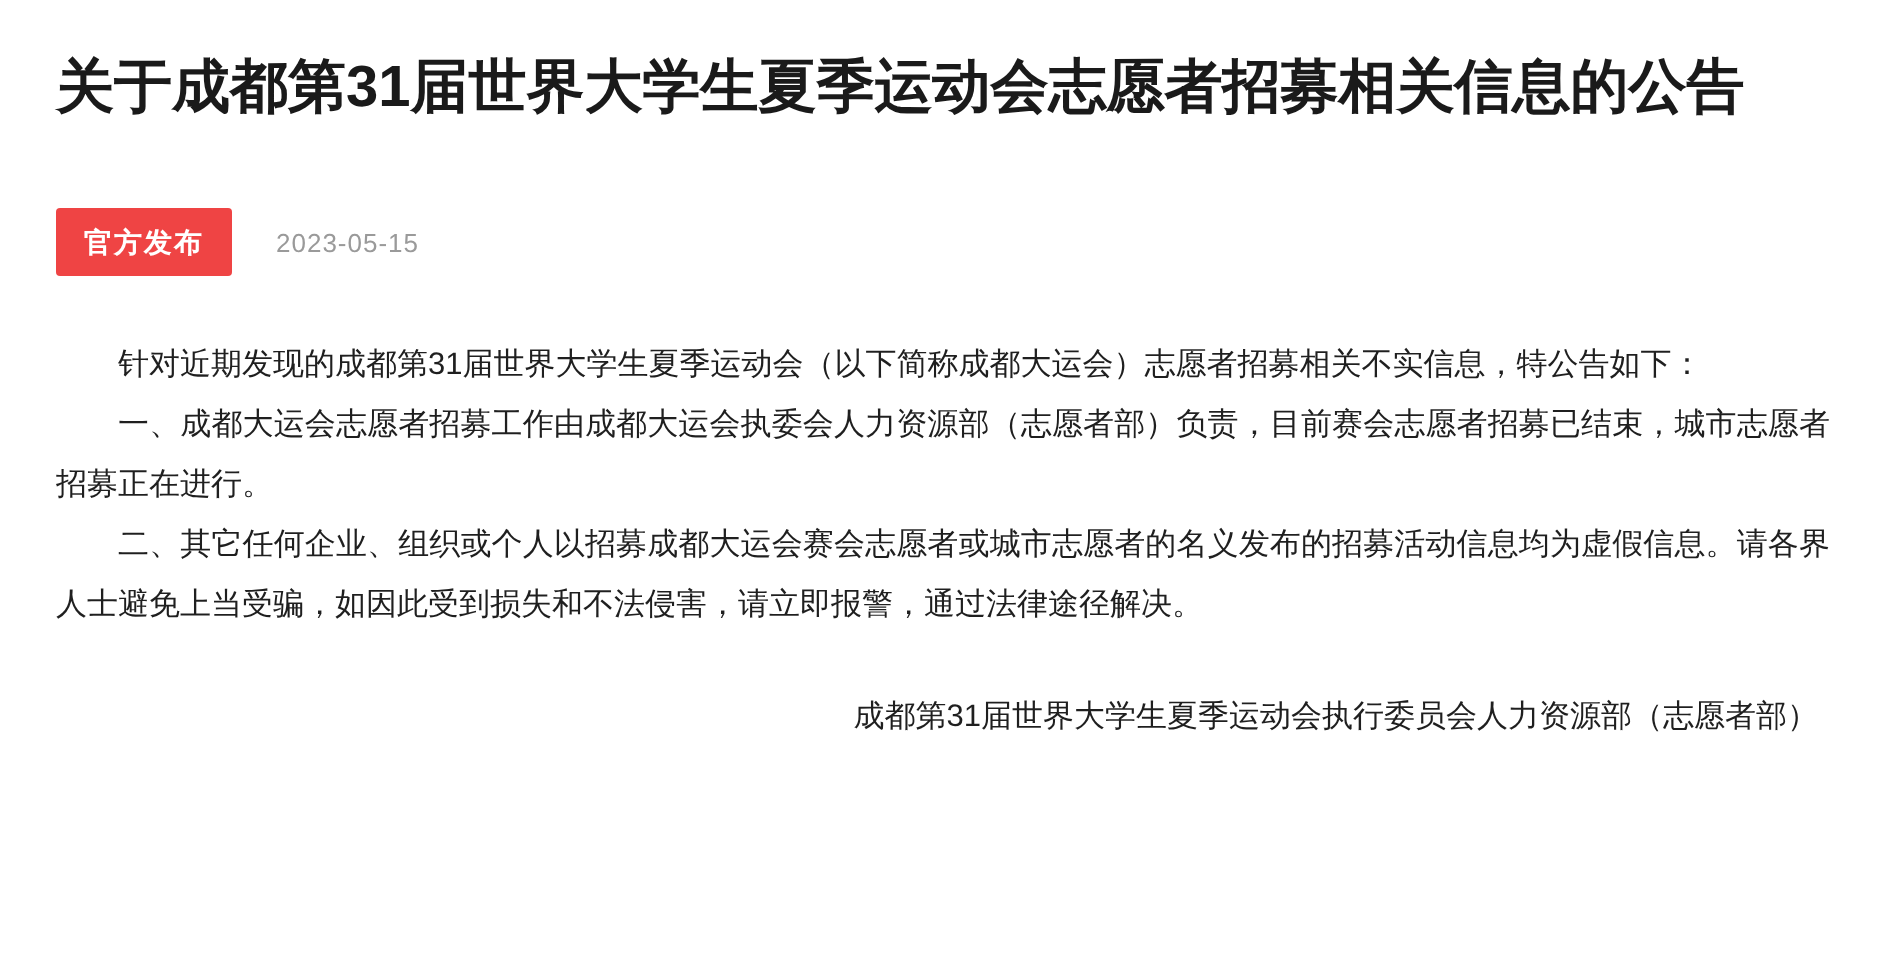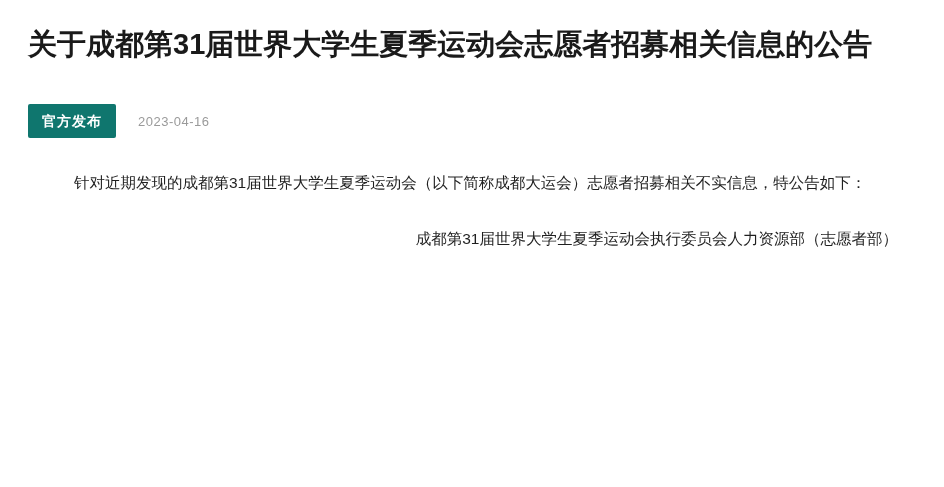--- a/index.html
+++ b/index.html
@@ -12,40 +12,40 @@
     background: #ffffff;
     font-family: "Liberation Sans", sans-serif;
     color: #222222;
     overflow: hidden;
   }
   .page {
     position: relative;
     width: 944px;
     height: 351px;
     box-sizing: border-box;
-    padding: 22px 40px 0 28px;
+    padding: 22px 29px 0 28px;
     background: #ffffff;
   }
   .title {
     font-size: 29px;
     line-height: 44px;
     font-weight: bold;
     color: #1a1a1a;
     letter-spacing: 0px;
     margin: 0;
     max-width: 900px;
   }
   .meta-row {
     display: flex;
     align-items: center;
     margin-top: 38px;
   }
   .badge {
     display: inline-block;
-    background: #0f766e;
+    background: #ef4444;
     color: #ffffff;
     font-size: 14px;
     font-weight: bold;
     line-height: 1;
     padding: 10px 14px;
     border-radius: 2px;
     letter-spacing: 1px;
   }
   .date {
     margin-left: 22px;
@@ -54,21 +54,21 @@
     letter-spacing: 0.5px;
   }
   .body-text {
     margin-top: 30px;
     font-size: 15.5px;
     line-height: 30px;
     color: #1f1f1f;
     max-width: 890px;
   }
   .body-text p {
-    margin: 15px;
+    margin: 0;
     text-indent: 2em;
     text-align: justify;
   }
   .signature {
     margin-top: 26px;
     text-align: right;
     font-size: 15.5px;
     line-height: 30px;
     color: #1f1f1f;
     padding-right: 6px;
@@ -79,25 +79,27 @@
 </style>
 </head>
 <body>
 
 <div class="page">
 
   <h1 class="title">关于成都第31届世界大学生夏季运动会志愿者招募相关信息的公告</h1>
 
   <div class="meta-row">
     <span class="badge">官方发布</span>
-    <span class="date">2023-04-16</span>
+    <span class="date">2023-05-15</span>
   </div>
 
   <div class="body-text">
     <p>针对近期发现的成都第31届世界大学生夏季运动会（以下简称成都大运会）志愿者招募相关不实信息，特公告如下：</p>
+    <p>一、成都大运会志愿者招募工作由成都大运会执委会人力资源部（志愿者部）负责，目前赛会志愿者招募已结束，城市志愿者招募正在进行。</p>
+    <p>二、其它任何企业、组织或个人以招募成都大运会赛会志愿者或城市志愿者的名义发布的招募活动信息均为虚假信息。请各界人士避免上当受骗，如因此受到损失和不法侵害，请立即报警，通过法律途径解决。</p>
   </div>
 
   <div class="signature">
     <div>成都第31届世界大学生夏季运动会执行委员会人力资源部（志愿者部）</div>
 
   </div>
 
 </div>
 
 </body></html>

